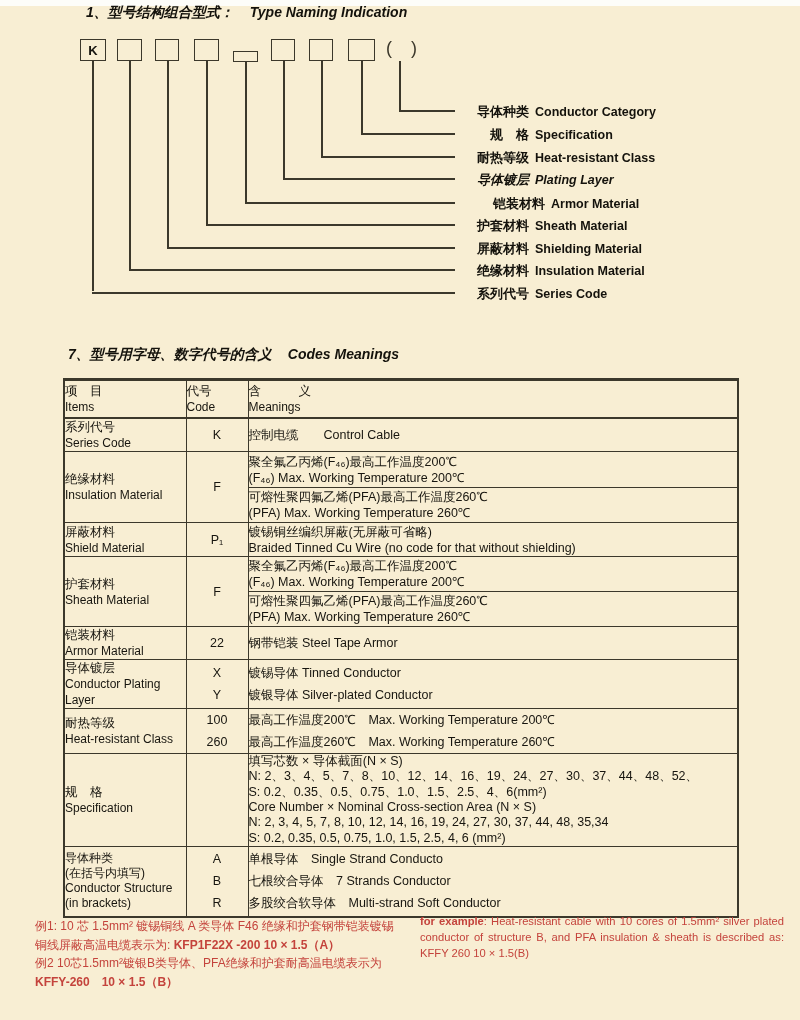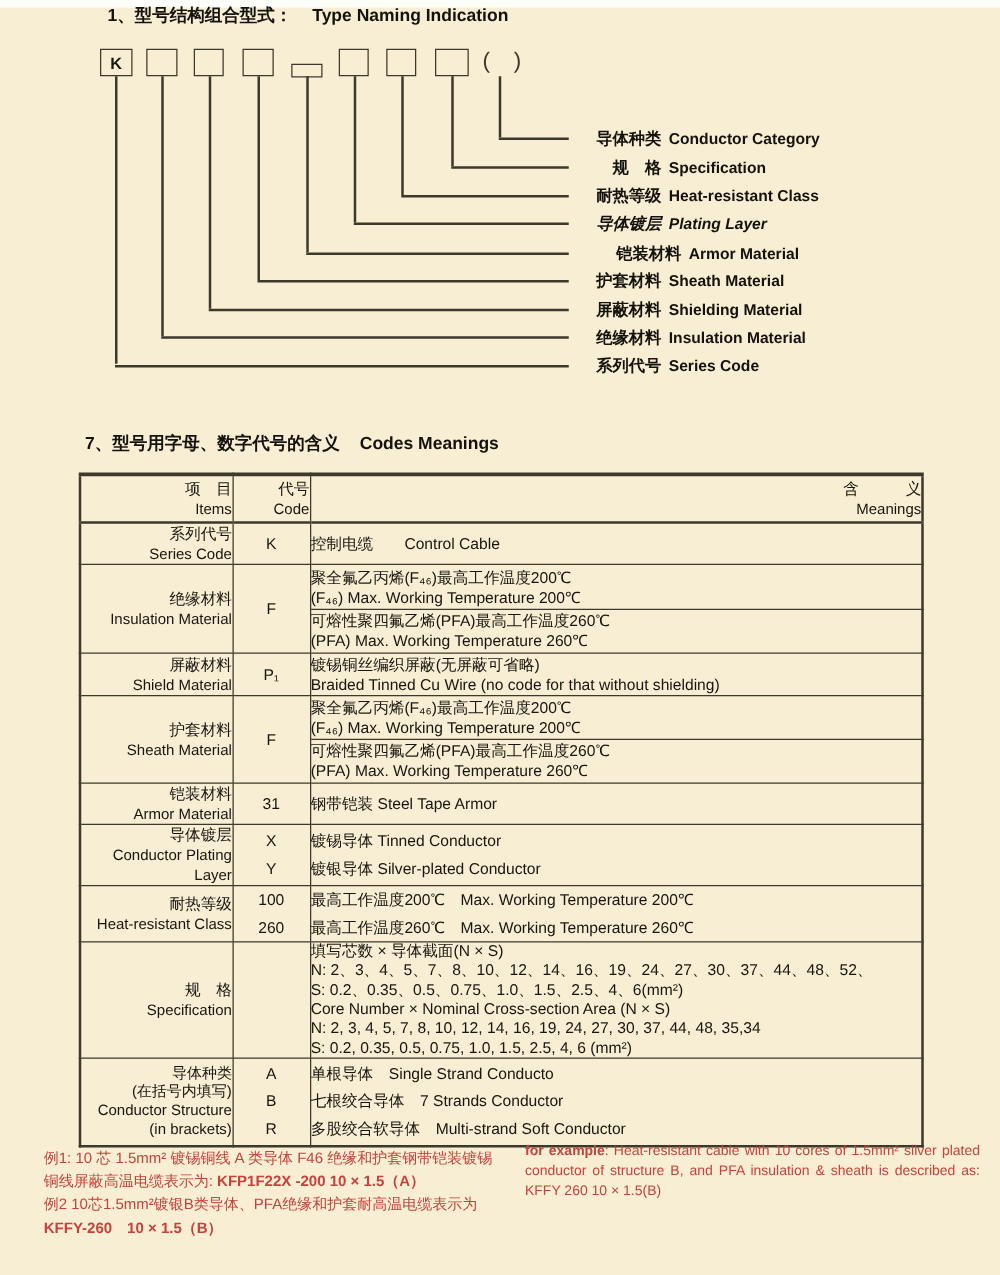--- a/index.html
+++ b/index.html
@@ -1,42 +1,42 @@
 <!DOCTYPE html>
 <html><head>
 <meta charset="utf-8">
 <style>
   html,body{margin:0;padding:0;}
   body{width:800px;height:1020px;background:#f8eed3;font-family:"Liberation Sans",sans-serif;}
   .page{position:relative;width:800px;height:1020px;background:#f8eed3;overflow:hidden;color:#17150f;}
   .top-strip{position:absolute;left:0;top:0;width:800px;height:6px;background:#fdfdf9;}
 
   
-  .sec-heading{position:absolute;font-size:14px;font-weight:bold;color:#14120c;white-space:nowrap;}
+  .sec-heading{position:absolute;font-size:14px;font-weight:bold;color:#14120c;white-space:nowrap;font-style:italic;}
   .sec-heading .en{margin-left:16px;}
   #sec1{left:86px;top:4px;}
   #sec2{left:68px;top:346px;}
 
   
   .tbox{position:absolute;top:39px;height:22px;border:1.5px solid #3c382b;box-sizing:border-box;
         display:flex;align-items:center;justify-content:center;font-size:13px;font-weight:bold;color:#17150f;}
   .tbox.flat{top:51px;height:11px;}
   .bracket{position:absolute;top:38px;font-size:18px;color:#3c382b;letter-spacing:7px;font-weight:normal;}
   .vline{position:absolute;width:1.5px;background:#3c382b;top:61px;}
   .hline{position:absolute;height:1.5px;background:#3c382b;}
   .dlabel{position:absolute;left:465px;height:16px;white-space:nowrap;text-align:right;}
   .dlabel .cn{display:inline-block;width:64px;font-size:13px;font-weight:bold;color:#14120c;}
   .dlabel .en{margin-left:6px;font-size:12.5px;font-weight:bold;color:#14120c;}
 
   
   .codes-table{position:absolute;left:63px;top:378px;border-collapse:collapse;table-layout:fixed;width:674px;
                border:2px solid #3c382b;border-top:3px solid #3c382b;border-bottom:2.5px solid #3c382b;}
   .codes-table td{border:1px solid #3c382b;padding:0;vertical-align:middle;font-size:12.5px;color:#17150f;}
   .codes-table tr.r-hdr td{border-bottom:2px solid #3c382b;}
-  .c-item{text-align:right;line-height:16px;}
+  .c-item{text-align:left;line-height:16px;}
   .c-item div{line-height:16px;}
   .c-item .en{font-size:12px;}
   .c-code{text-align:center;font-size:13px;}
   .c-mean{padding:2px 8px;line-height:16px;}
   .stack22 div{line-height:22px;}
   .stack15 div{line-height:15.3px;}
   .c-item.small div{line-height:15px;font-size:12px;}
 
   
   .foot{position:absolute;color:#c4433c;}
@@ -181,21 +181,21 @@
             <div>可熔性聚四氟乙烯(PFA)最高工作温度260℃</div>
             <div>(PFA) Max. Working Temperature 260℃</div>
           </td>
     </tr>
 
     <tr style="height:28px">
       <td class="c-item">
             <div>铠装材料</div>
             <div class="en">Armor Material</div>
           </td>
-      <td class="c-code">31</td>
+      <td class="c-code">22</td>
       <td class="c-mean">钢带铠装 Steel Tape Armor</td>
     </tr>
 
     <tr style="height:44px">
       <td class="c-item">
             <div>导体镀层</div>
             <div class="en">Conductor Plating Layer</div>
           </td>
       <td class="c-code stack22">
             <div>X</div>

